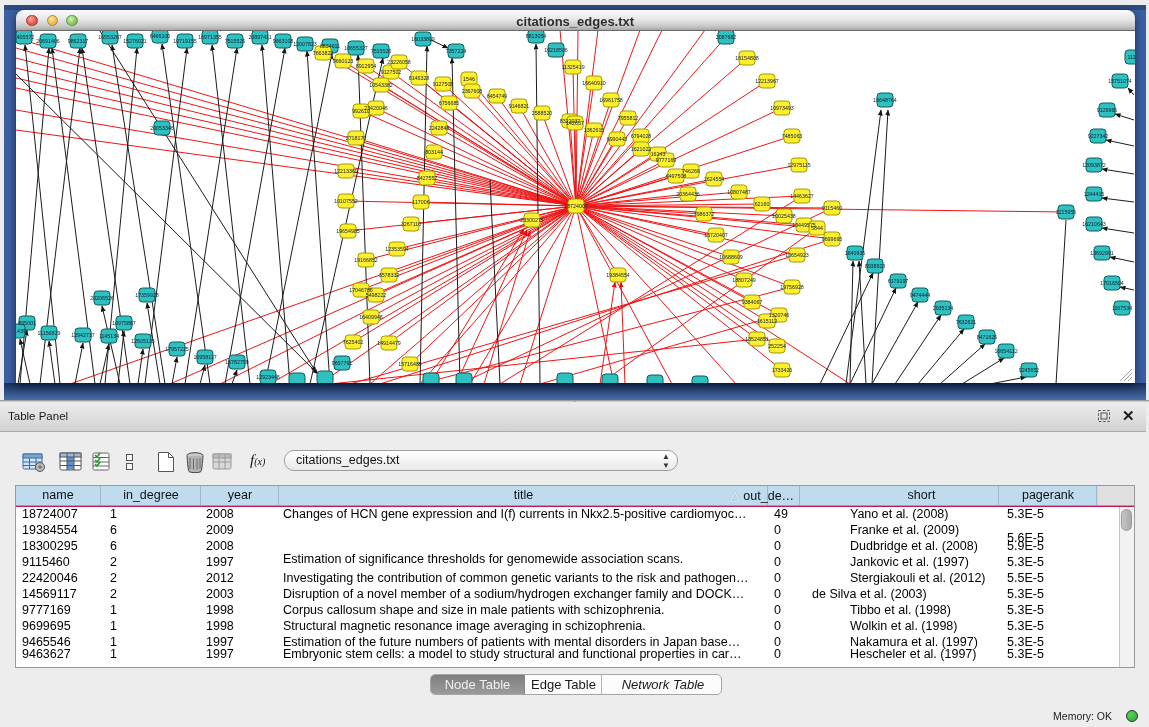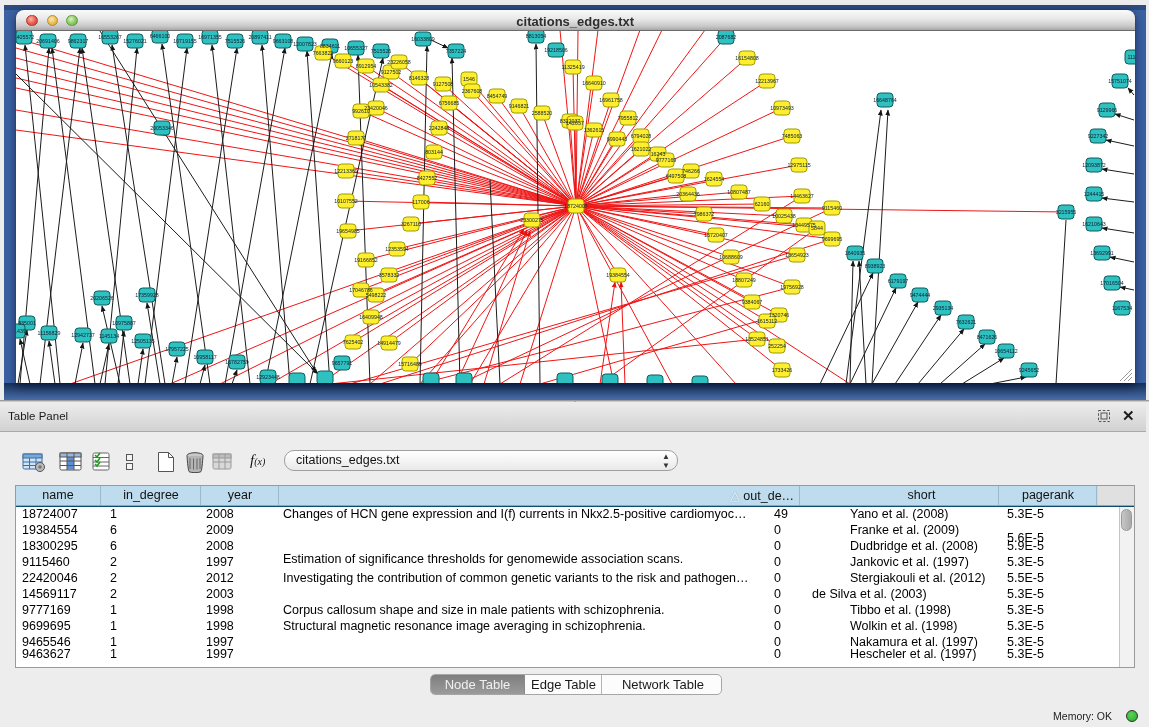--- a/index.html
+++ b/index.html
@@ -22,21 +22,21 @@
   background:#c9c9c9; border-top:1px solid #9d9d9d; }
 #phead { position:absolute; left:0; top:402px; width:1145.5px; height:30px;
   background:linear-gradient(180deg,#ededed,#d2d2d2); border-bottom:1px solid #a9a9a9; }
 #phead .t { position:absolute; left:8px; top:8px; font-size:11.5px; color:#1a1a1a; }
 #pbody { position:absolute; left:0; top:433px; width:1145.5px; height:294px; background:#ededed; }
 #combo { position:absolute; left:284px; top:450px; width:394px; height:21px;
   background:linear-gradient(180deg,#ffffff,#e9e9e9); border:1px solid #9f9f9f;
   border-radius:10px; font-size:12.5px; color:#111; line-height:19px; padding-left:11px; }
 #combo .arr { position:absolute; right:7px; top:1px; font-size:8px; color:#333; line-height:9px; }
 #tframe { position:absolute; left:15px; top:485px; width:1120px; height:183px;
-  border:1px solid #9a9a9a; background:#0c4a6e; }
+  border:1px solid #9a9a9a; background:#be185d; }
 #th { position:absolute; left:0; top:0; width:1118px; height:20px;
   background:#bedcee; border-bottom:1px solid #8fa8bc; }
 .hc { position:absolute; top:0; height:19px; border-right:1px solid #9db8cc;
   text-align:center; font-size:12.5px; color:#111; line-height:19px; }
 .hfill { position:absolute; top:0; height:19px; background:#e0e0e0; }
 #tdata { position:absolute; left:0; top:21px; width:1118px; height:160px; background:#fff; }
 .tr { position:absolute; left:0; width:1118px; height:16px; }
 .tc { position:absolute; top:0; height:16px; font-size:12.5px; color:#000;
   line-height:15px; white-space:nowrap; overflow:hidden; }
 #vscroll { position:absolute; left:1102.5px; top:21px; width:15px; height:160px;
@@ -593,20 +593,21 @@
     <line x1="13" y1="3" x2="13" y2="18" stroke="#9a9a9a"></line>
     <line x1="1" y1="11" x2="19" y2="11" stroke="#9a9a9a"></line>
   </svg>
 <div style="position:absolute;left:250px;top:452px;width:22px;height:20px;font-family:'Liberation Serif',serif;font-style:italic;font-size:15px;color:#111;">f<span style="font-size:10px">(x)</span></div>
 <div id="combo">citations_edges.txt<div class="arr">▲<br>▼</div></div>
 <div id="tframe">
   <div id="th">
     <div class="hc" style="left:0px;width:85px;">name</div>
 <div class="hc" style="left:86px;width:99px;">in_degree</div>
 <div class="hc" style="left:186px;width:77px;">year</div>
+<div class="hc" style="left:264px;width:488px;">title</div>
 <div class="hc" style="left:709px;width:75px;"><span style="color:#fcfcfc;font-size:13px;text-shadow:0 0 1.5px #6a8aa4;">△</span> out_de…</div>
 <div class="hc" style="left:829px;width:154px;">short</div>
 <div class="hc" style="left:984px;width:97px;">pagerank</div>
 <div class="hfill" style="left:1082px;width:36px;"></div>
   </div>
   <div id="tdata">
     <div class="tr" style="top:0px;">
         <div class="tc" style="left:6px;width:80px;">18724007</div>
         <div class="tc" style="left:94px;width:92px;">1</div>
         <div class="tc" style="left:190px;width:74px;">2008</div>
@@ -646,20 +647,21 @@
         <div class="tc" style="left:190px;width:74px;">2012</div>
         <div class="tc" style="left:267px;width:486px;">Investigating the contribution of common genetic variants to the risk and pathogen…</div>
         <div class="tc" style="left:758px;width:71px;">0</div>
         <div class="tc" style="left:834px;width:150px;">Stergiakouli et al. (2012)</div>
         <div class="tc" style="left:991px;width:91px;">5.5E-5</div>
       </div>
 <div class="tr" style="top:80px;">
         <div class="tc" style="left:6px;width:80px;">14569117</div>
         <div class="tc" style="left:94px;width:92px;">2</div>
         <div class="tc" style="left:190px;width:74px;">2003</div>
+        <div class="tc" style="left:267px;width:486px;">Disruption of a novel member of a sodium/hydrogen exchanger family and DOCK…</div>
         <div class="tc" style="left:758px;width:71px;">0</div>
         <div class="tc" style="left:796px;width:150px;">de Silva et al. (2003)</div>
         <div class="tc" style="left:991px;width:91px;">5.3E-5</div>
       </div>
 <div class="tr" style="top:96px;">
         <div class="tc" style="left:6px;width:80px;">9777169</div>
         <div class="tc" style="left:94px;width:92px;">1</div>
         <div class="tc" style="left:190px;width:74px;">1998</div>
         <div class="tc" style="left:267px;width:486px;">Corpus callosum shape and size in male patients with schizophrenia.</div>
         <div class="tc" style="left:758px;width:71px;">0</div>
@@ -672,36 +674,38 @@
         <div class="tc" style="left:190px;width:74px;">1998</div>
         <div class="tc" style="left:267px;width:486px;">Structural magnetic resonance image averaging in schizophrenia.</div>
         <div class="tc" style="left:758px;width:71px;">0</div>
         <div class="tc" style="left:834px;width:150px;">Wolkin et al. (1998)</div>
         <div class="tc" style="left:991px;width:91px;">5.3E-5</div>
       </div>
 <div class="tr" style="top:128px;">
         <div class="tc" style="left:6px;width:80px;">9465546</div>
         <div class="tc" style="left:94px;width:92px;">1</div>
         <div class="tc" style="left:190px;width:74px;">1997</div>
+        <div class="tc" style="left:267px;width:486px;">Estimation of the future numbers of patients with mental disorders in Japan base…</div>
         <div class="tc" style="left:758px;width:71px;">0</div>
         <div class="tc" style="left:834px;width:150px;">Nakamura et al. (1997)</div>
         <div class="tc" style="left:991px;width:91px;">5.3E-5</div>
       </div>
 <div class="tr" style="top:132px;margin-top:8px;">
         <div class="tc" style="left:6px;width:80px;">9463627</div>
         <div class="tc" style="left:94px;width:92px;">1</div>
         <div class="tc" style="left:190px;width:74px;">1997</div>
+        <div class="tc" style="left:267px;width:486px;">Embryonic stem cells: a model to study structural and functional properties in car…</div>
         <div class="tc" style="left:758px;width:71px;">0</div>
         <div class="tc" style="left:834px;width:150px;">Hescheler et al. (1997)</div>
         <div class="tc" style="left:991px;width:91px;">5.3E-5</div>
       </div>
   </div>
   <div id="vscroll">
       <div id="vthumb"></div>
     </div>
 </div>
 <div id="tabs">
   <div class="seg" style="left:0;width:94px;background:linear-gradient(180deg,#7e7e7e,#9e9e9e);color:#f0f0f0;border-right:1px solid #8a8a8a;">Node Table</div>
   <div class="seg" style="left:95px;width:76px;border-right:1px solid #b5b5b5;">Edge Table</div>
-  <div class="seg" style="left:172px;width:120px;">Network Table</div>
+  <div class="seg" style="left:172px;width:120px;font-style:italic;">Network Table</div>
 </div>
 <div id="mem">Memory: OK</div>
 <div id="memdot"></div>
 
 </body></html>

